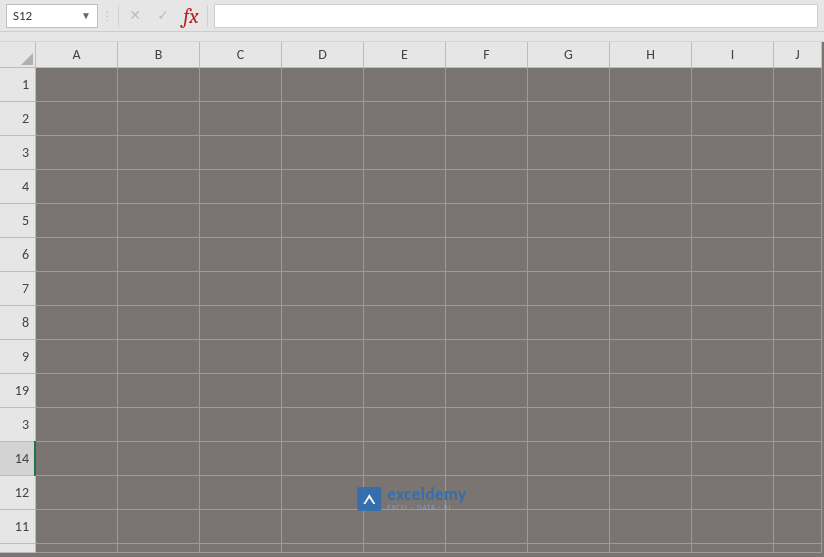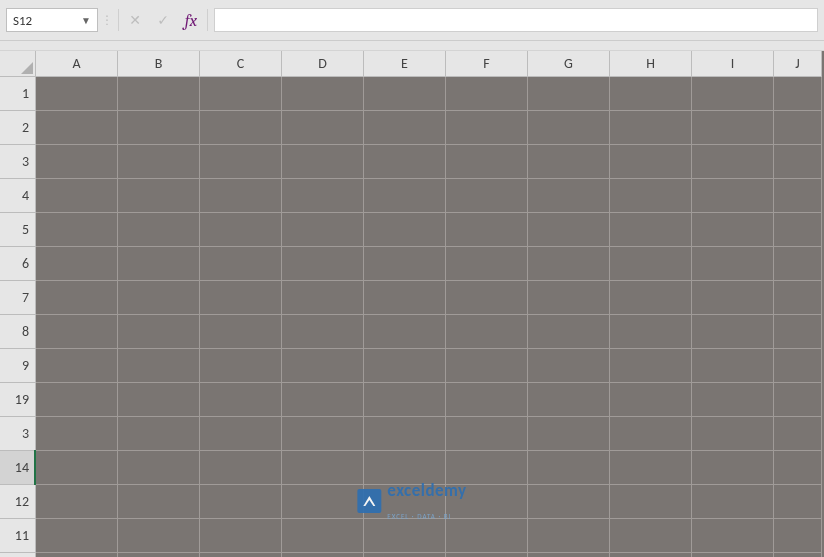--- a/index.html
+++ b/index.html
@@ -10,21 +10,21 @@
     overflow: hidden;
     width: 824px;
     height: 557px;
     position: relative;
   }
 
   
   .formula-bar {
     display: flex;
     align-items: center;
-    height: 41px;
+    height: 32px;
     background: #e6e6e6;
     border-bottom: 1px solid #ccc;
     padding: 8px 6px;
   }
   .name-box {
     width: 92px;
     height: 24px;
     background: #fff;
     border: 1px solid #bfbfbf;
     display: flex;
@@ -53,22 +53,22 @@
     height: 24px;
     display: flex;
     align-items: center;
     justify-content: center;
     color: #bdbdbd;
     font-size: 14px;
   }
   .fx-btn {
     font-style: italic;
     font-family: "Cambria", serif;
-    color: #701a75;
-    font-size: 17px;
+    color: #b91c1c;
+    font-size: 21px;
   }
   .fb-divider {
     width: 1px;
     height: 22px;
     background: #cfcfcf;
     margin: 0 2px;
   }
   .formula-input {
     flex: 1;
     height: 24px;
@@ -213,21 +213,21 @@
   .wm-text .t1 {
     font-size: 17px;
     color: #2f6fb0;
     font-weight: 600;
     letter-spacing: 0.5px;
   }
   .wm-text .t2 {
     font-size: 7px;
     color: #7aa6cf;
     letter-spacing: 1px;
-    margin-top: 14px;
+    margin-top: 1px;
   }
 </style>
 </head>
 <body>
 
 <div class="formula-bar">
   <div class="name-box">
     <span>S12</span>
     <span class="dd">▼</span>
   </div>

